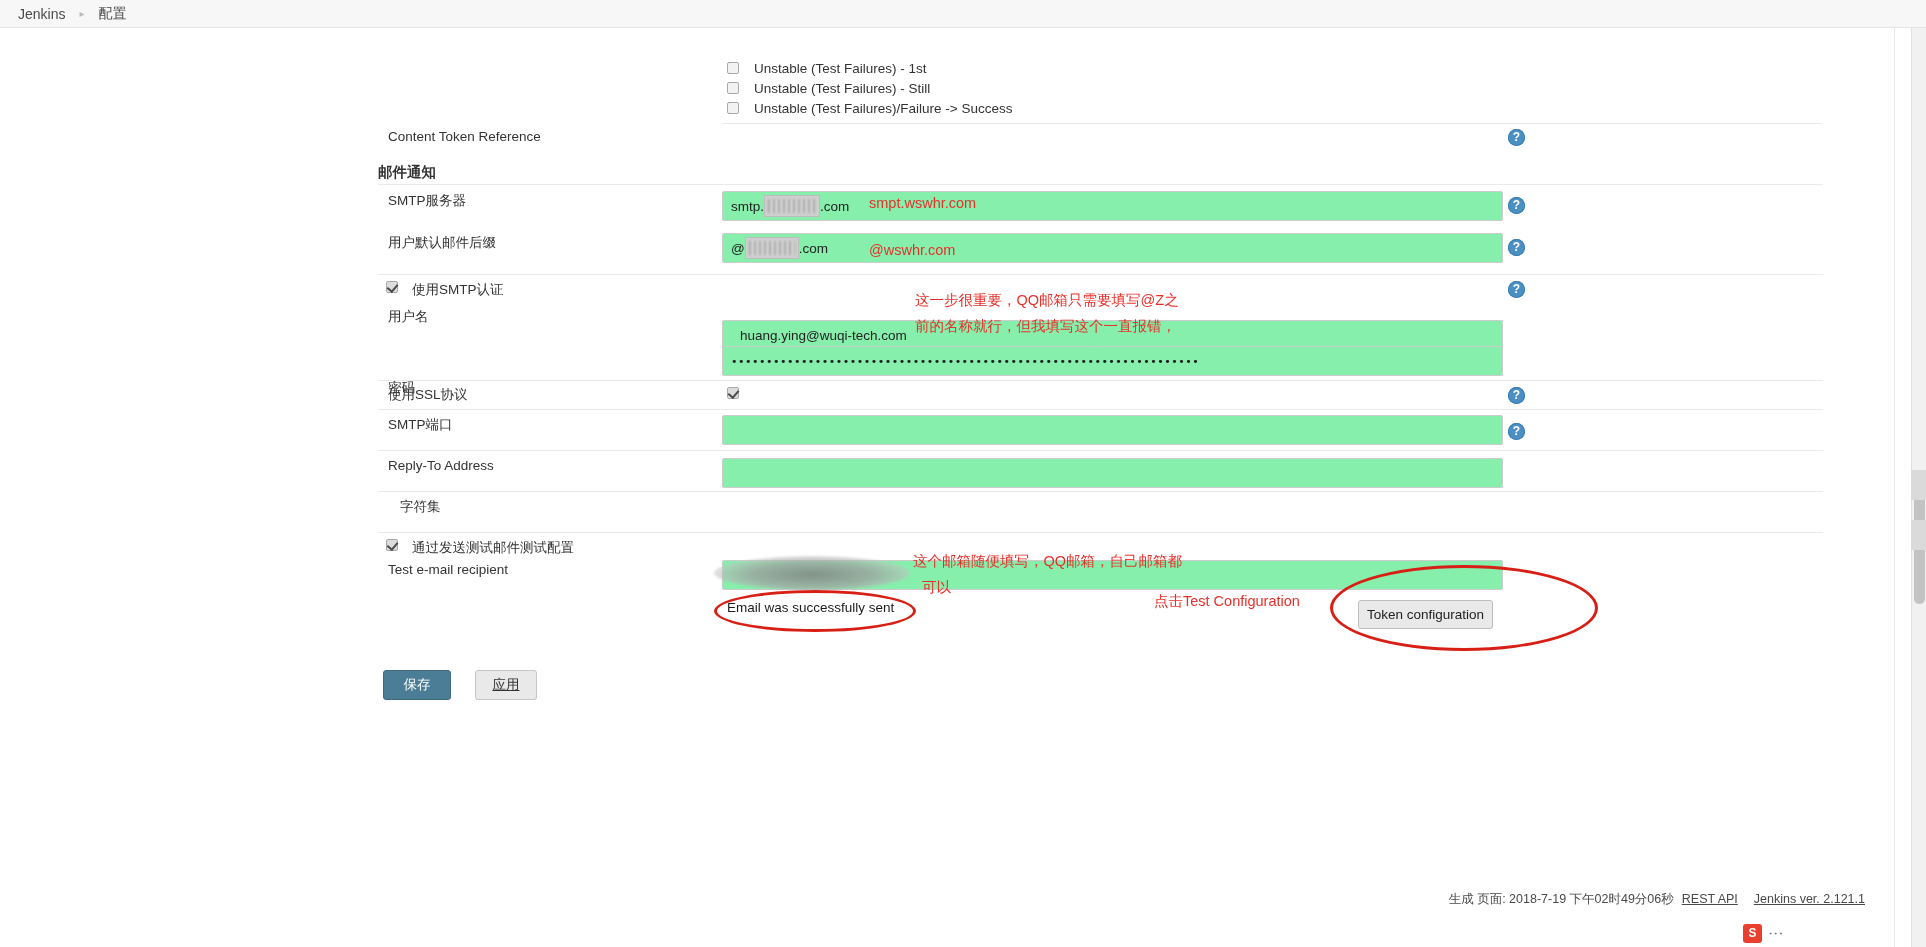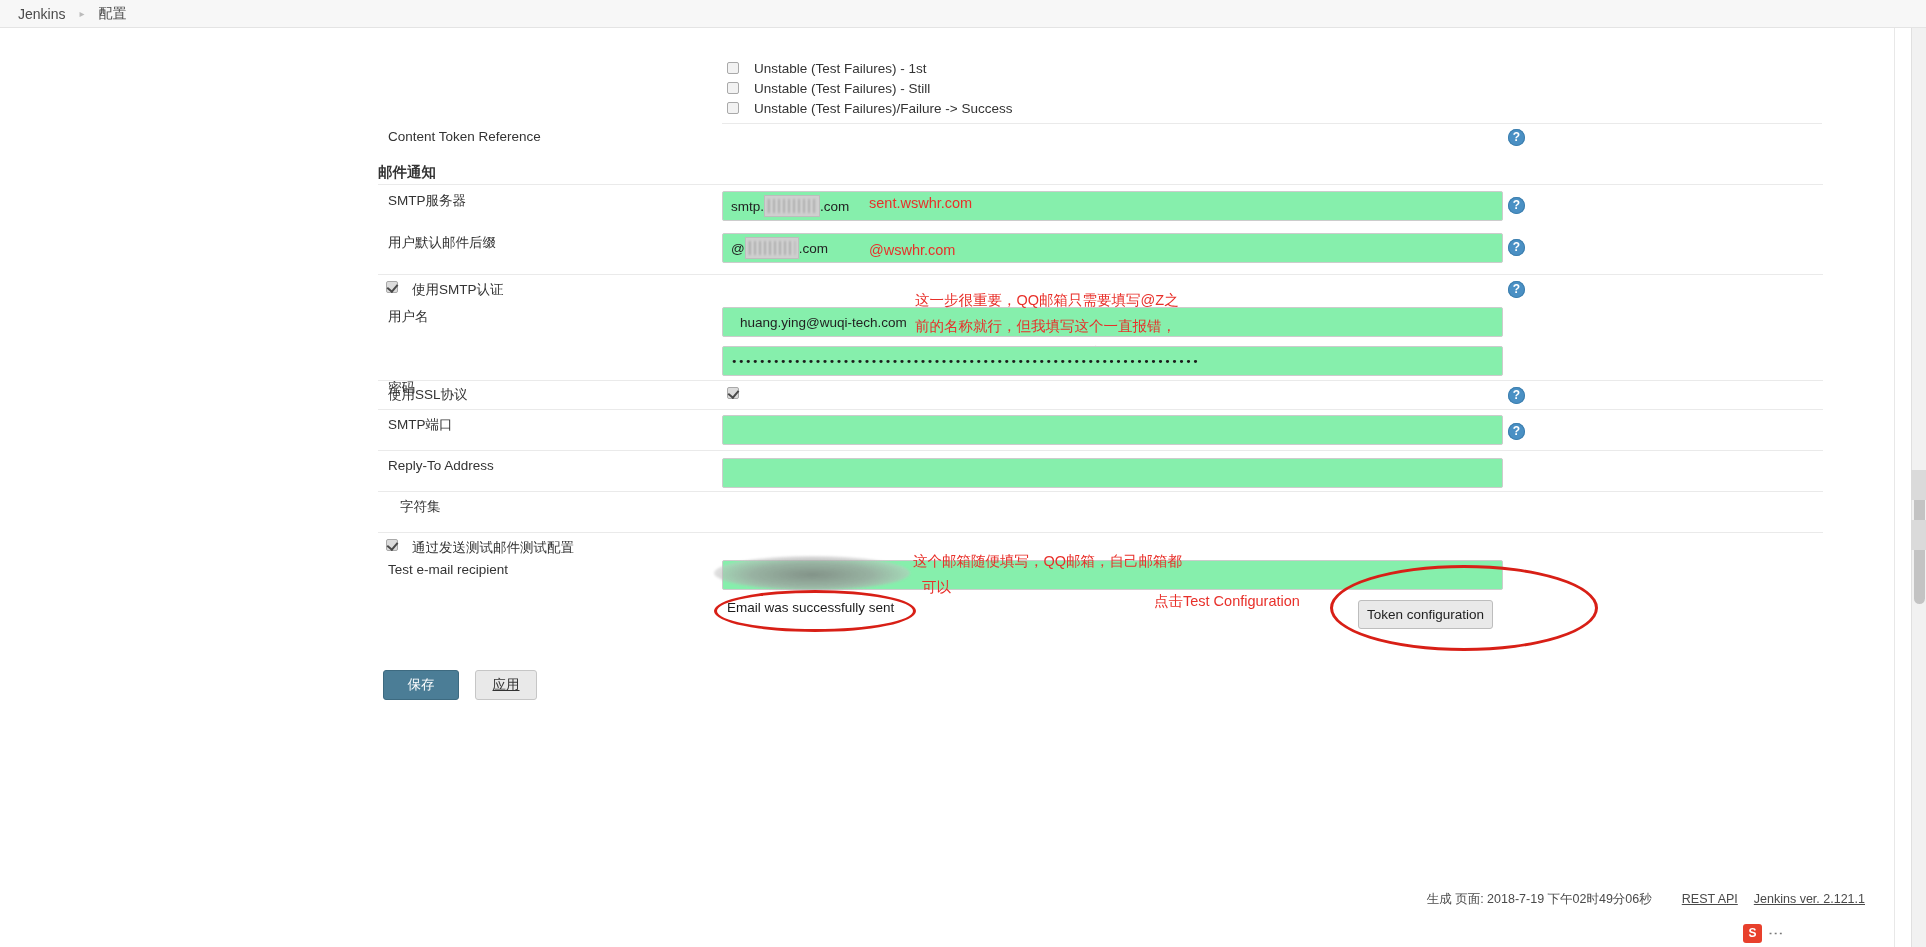--- a/index.html
+++ b/index.html
@@ -204,21 +204,21 @@
   #footer {
     position:absolute;
     left:0; bottom:35px;
     width:1895px;
     height:26px;
     display:flex; align-items:center; justify-content:flex-end;
     padding-right:30px;
     font-size:12.5px;
     color:#4a4a4a;
   }
-  #footer .ftxt { margin-right:30px; white-space:nowrap; }
+  #footer .ftxt { margin-right:8px; white-space:nowrap; }
   #footer a { color:#4a4a4a; text-decoration:underline; margin-right:16px; white-space:nowrap; }
   #footer a:last-child { margin-right:0; }
 
   
   #tray {
     position:absolute;
     right:110px; bottom:4px;
     display:flex; align-items:center;
     gap:6px;
   }
@@ -274,38 +274,38 @@
   <div class="flabel bold" style="left:378px; top:135px; font-size:14.5px;">邮件通知</div>
   <div class="sep" style="left:378px; top:156px; width:1445px;"></div>
 
   <div class="flabel" style="left:388px; top:164px;">SMTP服务器</div>
   <div class="finput wide" style="top:163px;">
     <span>smtp.</span>
     <span class="redact" style="width:56px;"></span>
     <span>.com</span>
   </div>
   <div class="help" style="top:169px;">?</div>
-  <div class="anno" style="left:869px; top:167px;">sent.wswhr.com</div>
+  <div class="anno" style="left:869px; top:167px;">smpt.wswhr.com</div>
 
   <div class="flabel" style="left:388px; top:206px;">用户默认邮件后缀</div>
   <div class="finput wide" style="top:205px;">
     <span>@</span>
     <span class="redact" style="width:54px;"></span>
     <span>.com</span>
   </div>
   <div class="help" style="top:211px;">?</div>
   <div class="anno" style="left:869px; top:214px;">@wswhr.com</div>
 
   <div class="sep" style="left:378px; top:246px; width:1445px;"></div>
   <div class="cb checked" style="left:386px; top:253px;"></div>
   <div class="flabel" style="left:412px; top:253px;">使用SMTP认证</div>
   <div class="help" style="top:253px;">?</div>
 
   <div class="flabel" style="left:388px; top:280px;">用户名</div>
-  <div class="finput wide" style="top:279px;padding-left:17px;">
+  <div class="finput wide" style="top:292px;padding-left:17px;">
     <span>huang.ying@wuqi-tech.com</span>
   </div>
 
   <div class="anno" style="left:915px; top:263px;">这一步很重要，QQ邮箱只需要填写@Z之</div>
   <div class="anno" style="left:915px; top:289px;">前的名称就行，但我填写这个一直报错，</div>
   <div class="anno" style="left:915px; top:316px;">后面没办法，试一试全名，竟然成功了。</div>
 
   <div class="flabel" style="left:388px; top:319px;margin-top:32px;">密码</div>
   <div class="finput wide" style="top:318px;">
     <span class="pwdots">•••••••••••••••••••••••••••••••••••••••••••••••••••••••••••••••••••</span>
@@ -343,21 +343,21 @@
   <div class="anno" style="left:913px; top:524px;">这个邮箱随便填写，QQ邮箱，自己邮箱都</div>
   <div class="anno" style="left:922px; top:550px;">可以</div>
 
   <div class="sent-msg" style="left:727px; top:572px;">Email was successfully sent</div>
   <div class="circle" style="left:714px; top:562px; width:202px; height:42px;"></div>
 
   <div class="btn btn-test" style="left:1358px; top:572px;">Token configuration</div>
   <div class="circle" style="left:1330px; top:537px; width:268px; height:86px;"></div>
   <div class="anno" style="left:1154px; top:564px;">点击Test Configuration</div>
 
-  <div class="btn btn-primary" style="left:383px; top:642px; width:76px; height:30px;">保存</div>
+  <div class="btn btn-primary" style="left:383px; top:642px; width:68px; height:30px;">保存</div>
   <div class="btn btn-secondary" style="left:475px; top:642px; width:62px; height:30px;text-decoration:underline;">应用</div>
 
   <div id="footer">
     <span class="ftxt">生成 页面: 2018-7-19 下午02时49分06秒</span>
     <a href="#">REST API</a>
     <a href="#">Jenkins ver. 2.121.1</a>
   </div>
 
   <div id="watermark"></div>
   <div id="tray">

